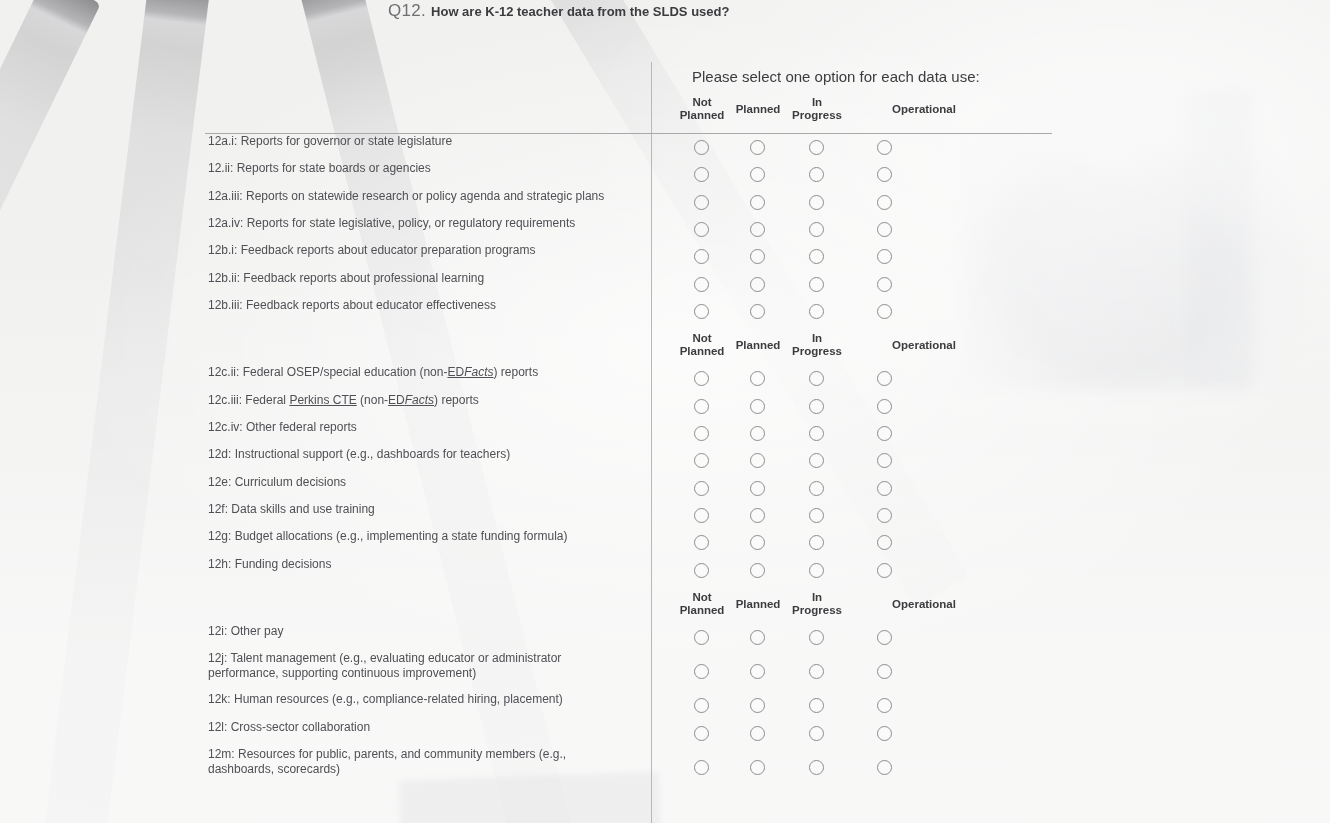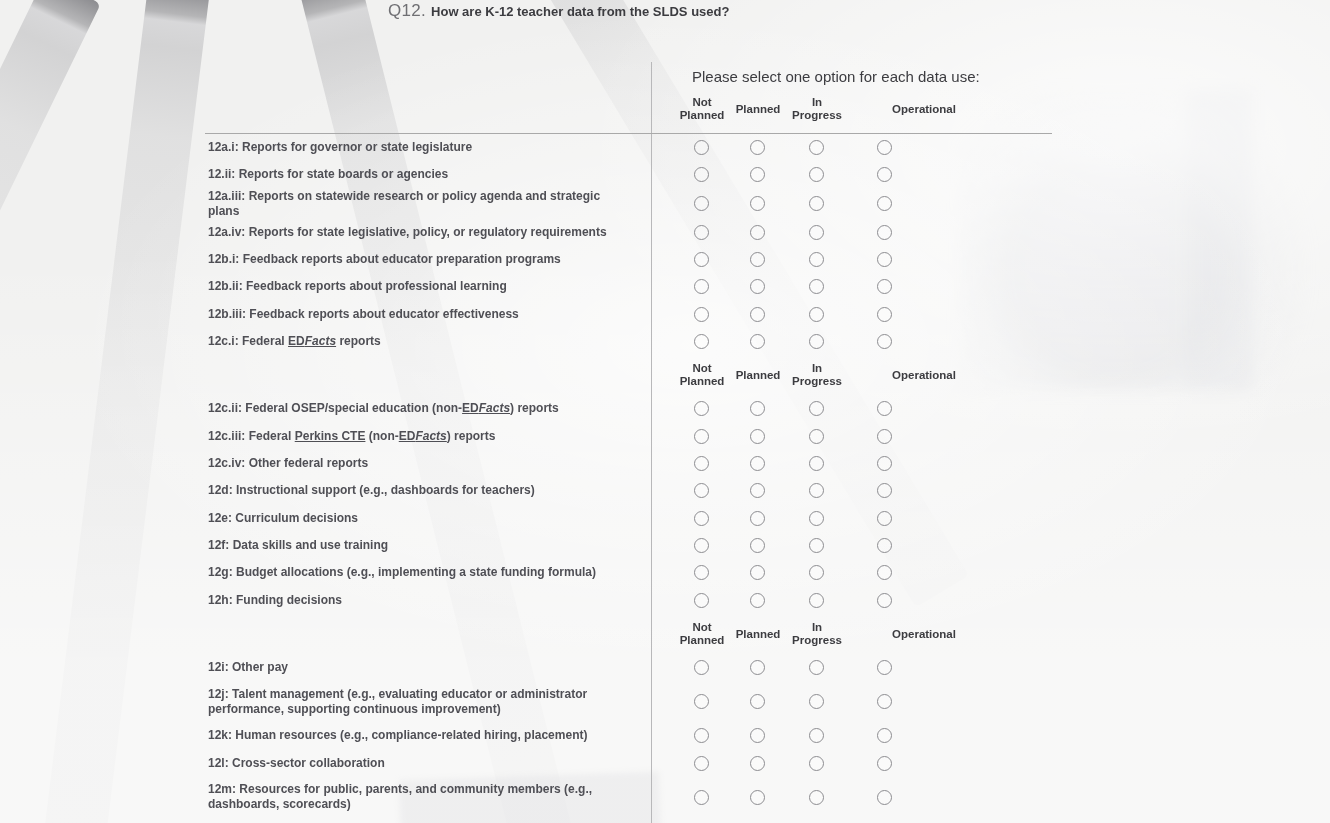--- a/index.html
+++ b/index.html
@@ -58,21 +58,21 @@
   .opt-label{
     position:absolute;top:50%;transform:translate(-50%,-50%);
     font-size:11.5px;font-weight:700;line-height:13px;text-align:center;
     color:var(--header-text,#3c3c40);
   }
   .opt-label.col0{left:497px;width:54px;}
   .opt-label.col1{left:553px;white-space:nowrap;}
   .opt-label.col2{left:612px;width:58px;}
   .opt-label.col3{left:719px;white-space:nowrap;}
 
-  .row{position:relative;min-height:27.34px;display:flex;align-items:center;box-sizing:border-box;font-weight:bold;}
+  .row{position:relative;min-height:27.34px;display:flex;align-items:flex-start;box-sizing:border-box;}
   .row.tall{min-height:41px;}
   .row-label{
     width:424px;padding-left:3px;font-size:12px;line-height:15px;
     color:var(--text,#4f4f55);
   }
   .row-label .u{text-decoration:underline;}
   .row-label .i{font-style:italic;}
 
   .radio{
     position:absolute;top:50%;margin-top:-7.5px;width:13px;height:13px;
@@ -161,27 +161,20 @@
             <span class="radio col2" role="radio" aria-checked="false"></span>
             <span class="radio col3" role="radio" aria-checked="false"></span>
           </div>
           <div class="row">
             <div class="row-label"><span>12b.iii: Feedback reports about educator effectiveness</span></div>
             <span class="radio col0" role="radio" aria-checked="false"></span>
             <span class="radio col1" role="radio" aria-checked="false"></span>
             <span class="radio col2" role="radio" aria-checked="false"></span>
             <span class="radio col3" role="radio" aria-checked="false"></span>
           </div>
-          <div class="row">
-            <div class="row-label"><span>12c.i: Federal </span><span class="u">ED</span><span class="u i">Facts</span><span> reports</span></div>
-            <span class="radio col0" role="radio" aria-checked="false"></span>
-            <span class="radio col1" role="radio" aria-checked="false"></span>
-            <span class="radio col2" role="radio" aria-checked="false"></span>
-            <span class="radio col3" role="radio" aria-checked="false"></span>
-          </div>
         </div>
         <div class="opts-block">
           <div class="opts-row">
             <span class="opt-label col0">Not Planned</span>
             <span class="opt-label col1">Planned</span>
             <span class="opt-label col2">In Progress</span>
             <span class="opt-label col3">Operational</span>
           </div>
         </div>
         <div class="section">

